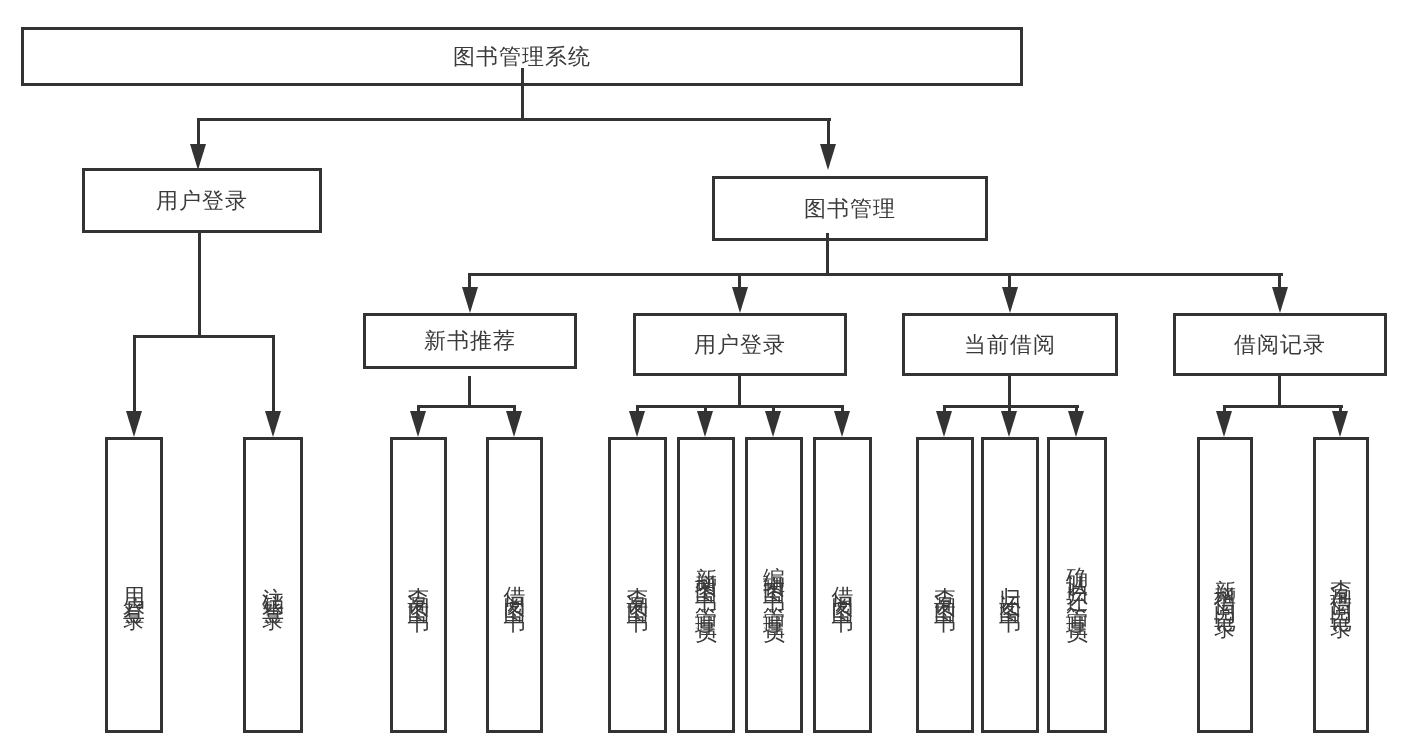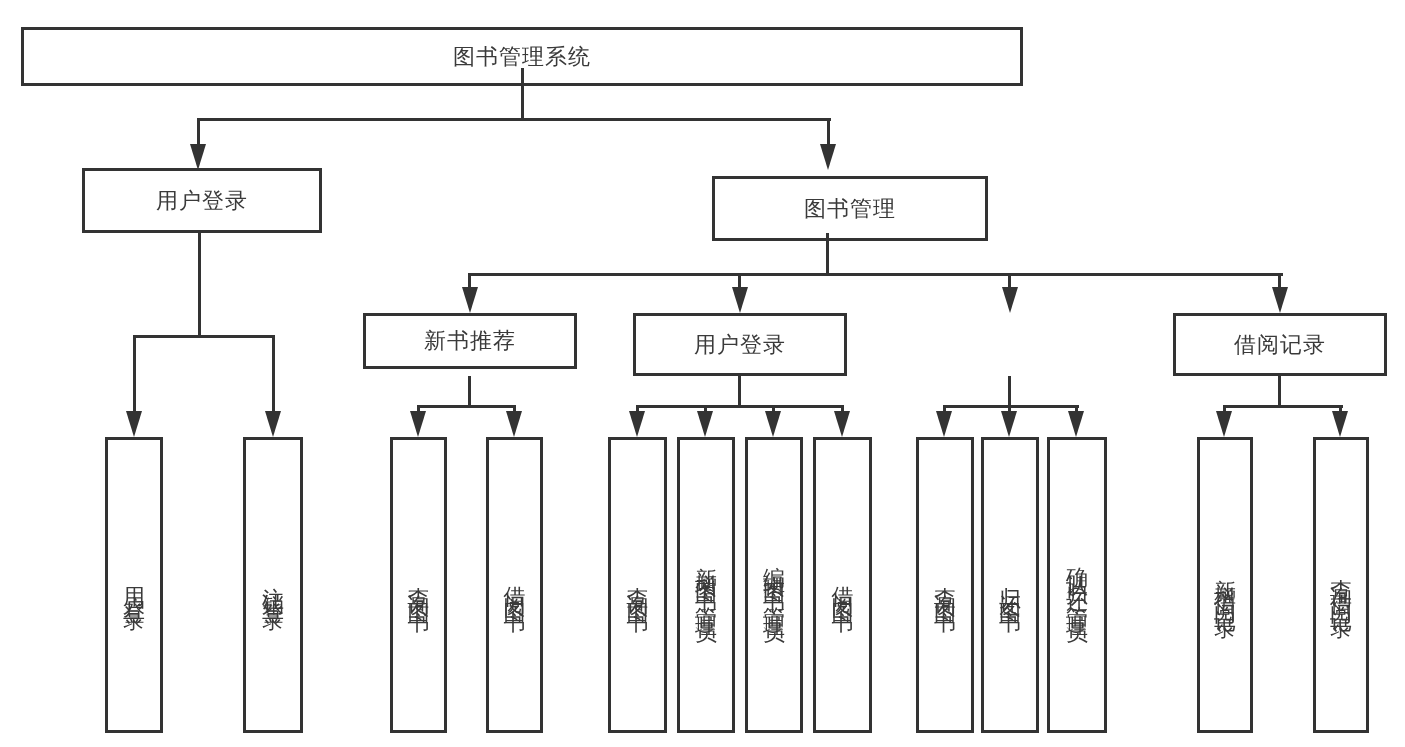--- a/index.html
+++ b/index.html
@@ -68,20 +68,23 @@
   <div class="arrow" style="left:462px;top:287px"></div>
   <div class="arrow" style="left:732px;top:287px"></div>
   <div class="arrow" style="left:1002px;top:287px"></div>
   <div class="arrow" style="left:1272px;top:287px"></div>
 
   <div class="box" style="left:363px;top:313px;width:214px;height:56px">
     <span class="lbl">新书推荐</span>
   </div>
   <div class="box" style="left:633px;top:313px;width:214px;height:63px">
     <span class="lbl">用户登录</span>
+  </div>
+  <div class="box" style="left:902px;top:313px;width:216px;height:63px">
+    <span class="lbl">当前借阅</span>
   </div>
   <div class="box" style="left:1173px;top:313px;width:214px;height:63px">
     <span class="lbl">借阅记录</span>
   </div>
 
   <div class="cline" style="left:468px;top:376px;width:3px;height:32px"></div>
   <div class="cline" style="left:417px;top:405px;width:99px;height:3px"></div>
   <div class="cline" style="left:417px;top:405px;width:3px;height:10px"></div>
   <div class="cline" style="left:513px;top:405px;width:3px;height:10px"></div>
   <div class="arrow" style="left:410px;top:411px"></div>

